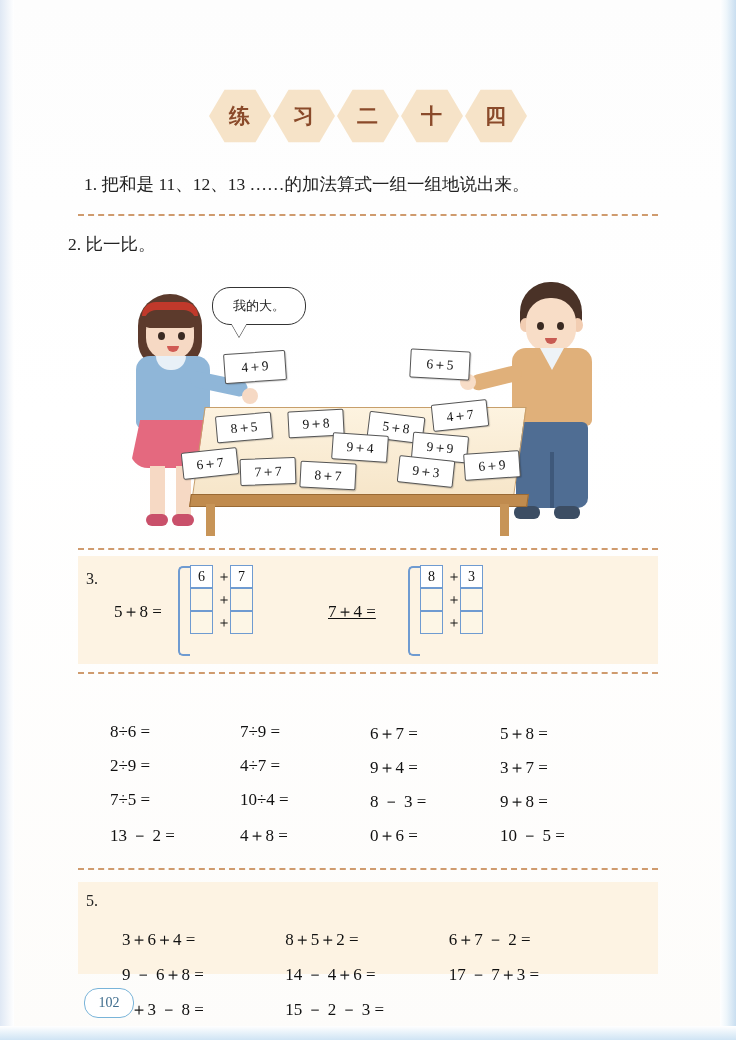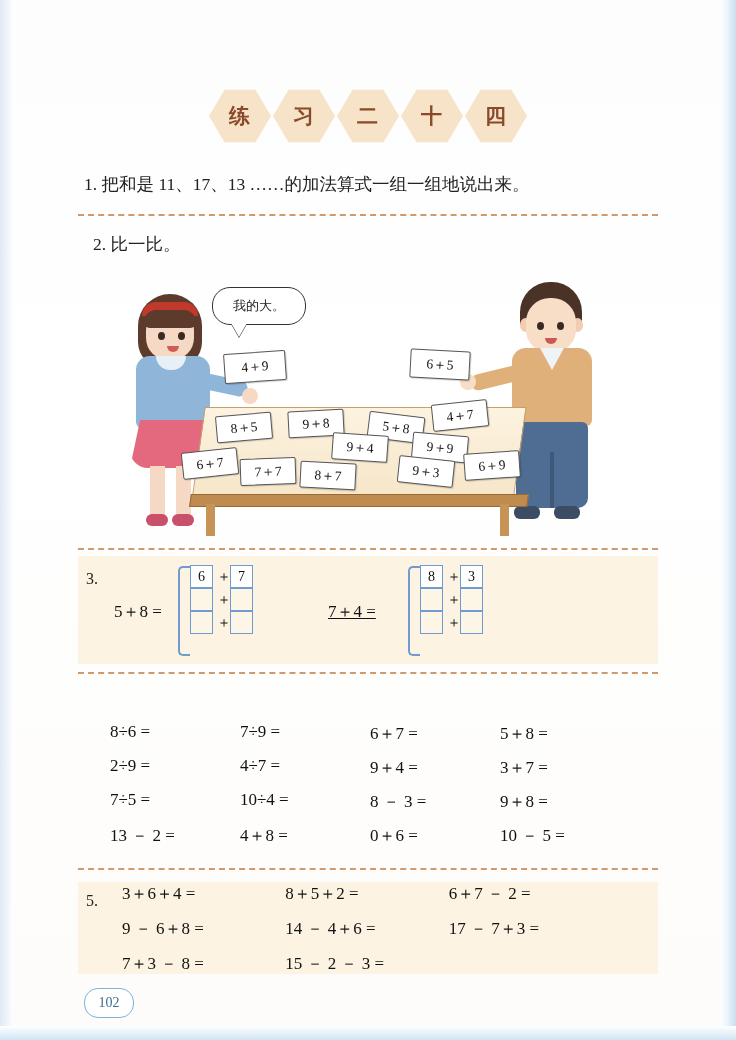--- a/index.html
+++ b/index.html
@@ -76,21 +76,21 @@
     left: 78px;
     right: 78px;
     border-top: 2px dashed #cf9b6e;
     height: 0;
   }
 
   
   #q1 { top: 172px; left: 84px; }
 
   
-  #q2 { top: 232px; left: 93px; }
+  #q2 { top: 232px; left: 68px; }
 
   .illus {
     position: absolute;
     left: 120px;
     top: 262px;
     width: 500px;
     height: 280px;
   }
 
   
@@ -266,21 +266,21 @@
     font-size: 17px;
     color: #111;
   }
   .grid4 div { text-align: left; }
 
   
   #q5panel { top: 882px; height: 92px; }
   #q5num { top: 892px; left: 86px; font-size: 16px; }
   .grid5 {
     position: absolute;
-    top: 882px;
+    top: 928px;
     left: 122px;
     width: 490px;
     display: grid;
     grid-template-columns: repeat(3, 1fr);
     row-gap: 12px;
     font-size: 17px;
     color: #111;
   }
 
   
@@ -312,21 +312,21 @@
   <div class="title-row">
     <div class="hex">练</div>
     <div class="hex">习</div>
     <div class="hex">二</div>
     <div class="hex">十</div>
     <div class="hex">四</div>
   </div>
 
   <div class="q" id="q1">
     <span class="q-num">1.</span>
-    <span>把和是 11、17、13 ……的加法算式一组一组地说出来。</span>
+    <span>把和是 11、12、13 ……的加法算式一组一组地说出来。</span>
   </div>
   <div class="dashline" style="top:214px;"></div>
 
   <div class="q" id="q2">
     <span class="q-num">2.</span>
     <span>比一比。</span>
   </div>
 
   <div class="illus">
 

